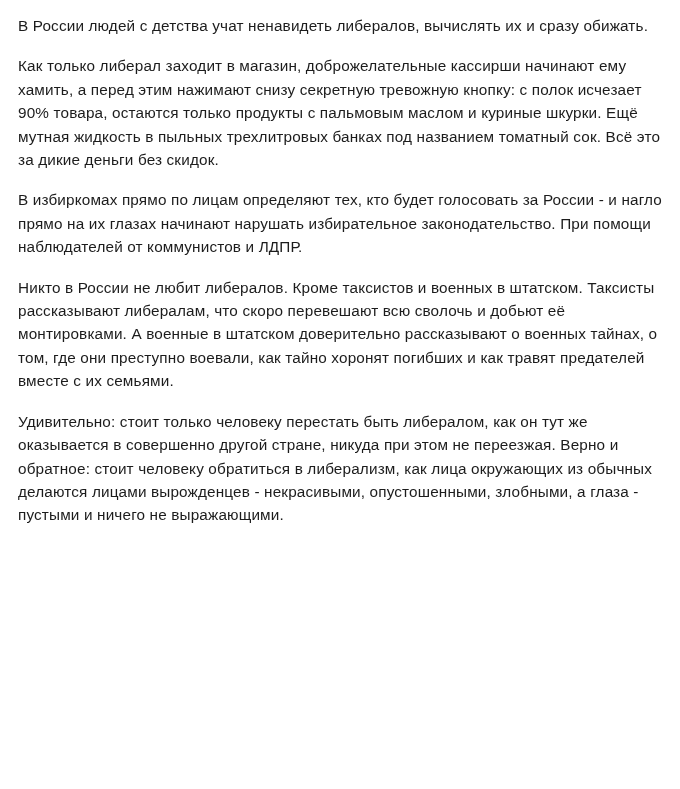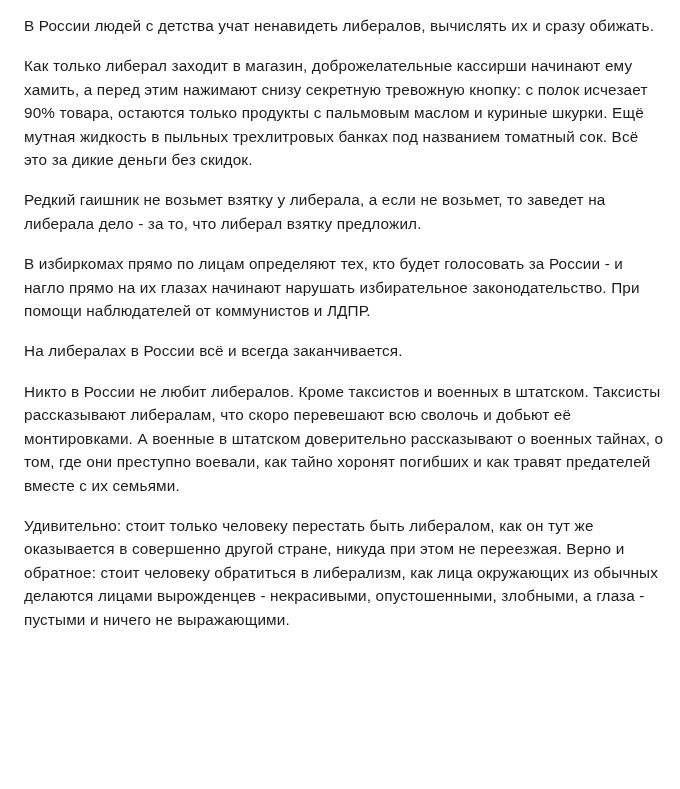--- a/index.html
+++ b/index.html
@@ -11,39 +11,37 @@
     height: 789px;
     background: #ffffff;
     font-family: "Liberation Sans", sans-serif;
     color: #1c1c1c;
     overflow: hidden;
   }
   .page {
     box-sizing: border-box;
     width: 680px;
     height: 789px;
-    padding: 14px 16px 10px 24px;
+    padding: 14px 16px 10px 18px;
     background: #ffffff;
   }
   .para {
     font-size: 15.3px;
     line-height: 23.4px;
     margin: 0 0 17px 0;
     text-align: left;
     color: #1c1c1c;
     letter-spacing: 0.01em;
   }
   .para:last-child {
     margin-bottom: 0;
   }
 </style>
 </head>
 <body>
 
 <div class="page">
   <p class="para">В России людей с детства учат ненавидеть либералов, вычислять их и сразу обижать.</p>
   <p class="para">Как только либерал заходит в магазин, доброжелательные кассирши начинают ему хамить, а перед этим нажимают снизу секретную тревожную кнопку: с полок исчезает 90% товара, остаются только продукты с пальмовым маслом и куриные шкурки. Ещё мутная жидкость в пыльных трехлитровых банках под названием томатный сок. Всё это за дикие деньги без скидок.</p>
-  <p class="para">Редкий гаишник не возьмет взятку у либерала, а если не возьмет, то заведет на либерала дело - за то, что либерал взятку предложил.</p>
   <p class="para">В избиркомах прямо по лицам определяют тех, кто будет голосовать за России - и нагло прямо на их глазах начинают нарушать избирательное законодательство. При помощи наблюдателей от коммунистов и ЛДПР.</p>
-  <p class="para">На либералах в России всё и всегда заканчивается.</p>
   <p class="para">Никто в России не любит либералов. Кроме таксистов и военных в штатском. Таксисты рассказывают либералам, что скоро перевешают всю сволочь и добьют её монтировками. А военные в штатском доверительно рассказывают о военных тайнах, о том, где они преступно воевали, как тайно хоронят погибших и как травят предателей вместе с их семьями.</p>
   <p class="para">Удивительно: стоит только человеку перестать быть либералом, как он тут же оказывается в совершенно другой стране, никуда при этом не переезжая. Верно и обратное: стоит человеку обратиться в либерализм, как лица окружающих из обычных делаются лицами вырожденцев - некрасивыми, опустошенными, злобными, а глаза - пустыми и ничего не выражающими.</p>
 </div>
 
 </body></html>

